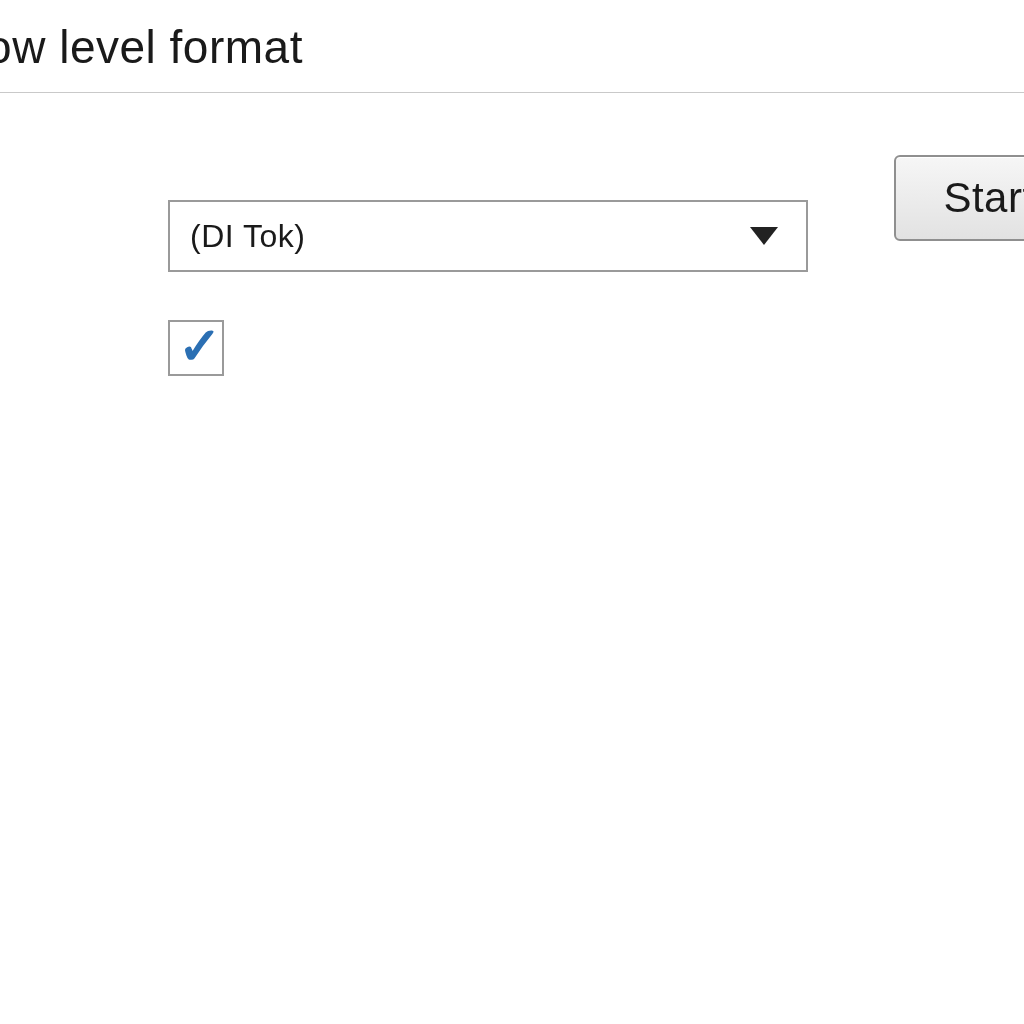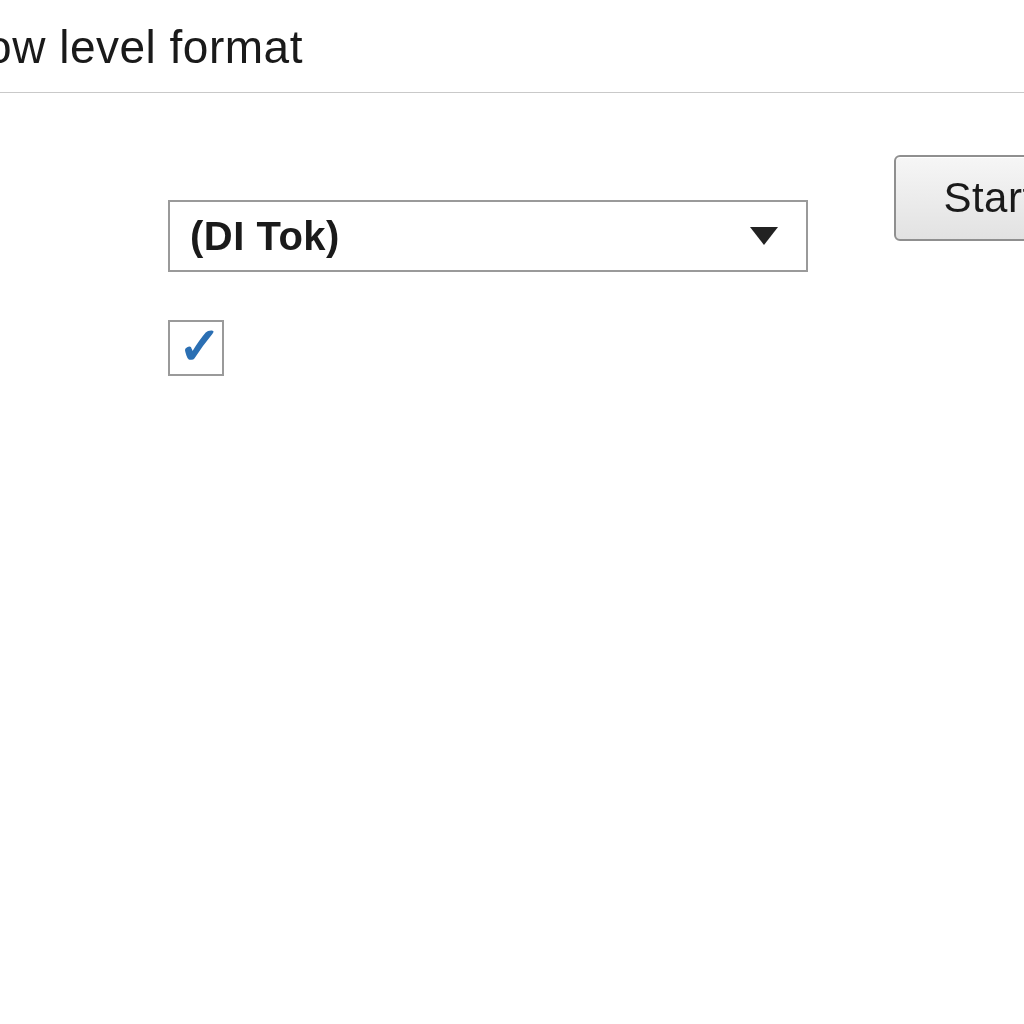--- a/index.html
+++ b/index.html
@@ -42,23 +42,22 @@
     height: 72px;
     border: 2px solid #9a9a9a;
     background: #ffffff;
     box-sizing: border-box;
     display: flex;
     align-items: center;
     padding: 0 20px;
     cursor: pointer;
   }
   .combo-value {
-    font-size: 40px;
+    font-size: 32px;
     letter-spacing: 0.5px;
-    font-weight: bold;
   }
   .combo-caret {
     position: absolute;
     right: 28px;
     top: 50%;
     transform: translateY(-50%);
     width: 0;
     height: 0;
     border-left: 14px solid transparent;
     border-right: 14px solid transparent;

